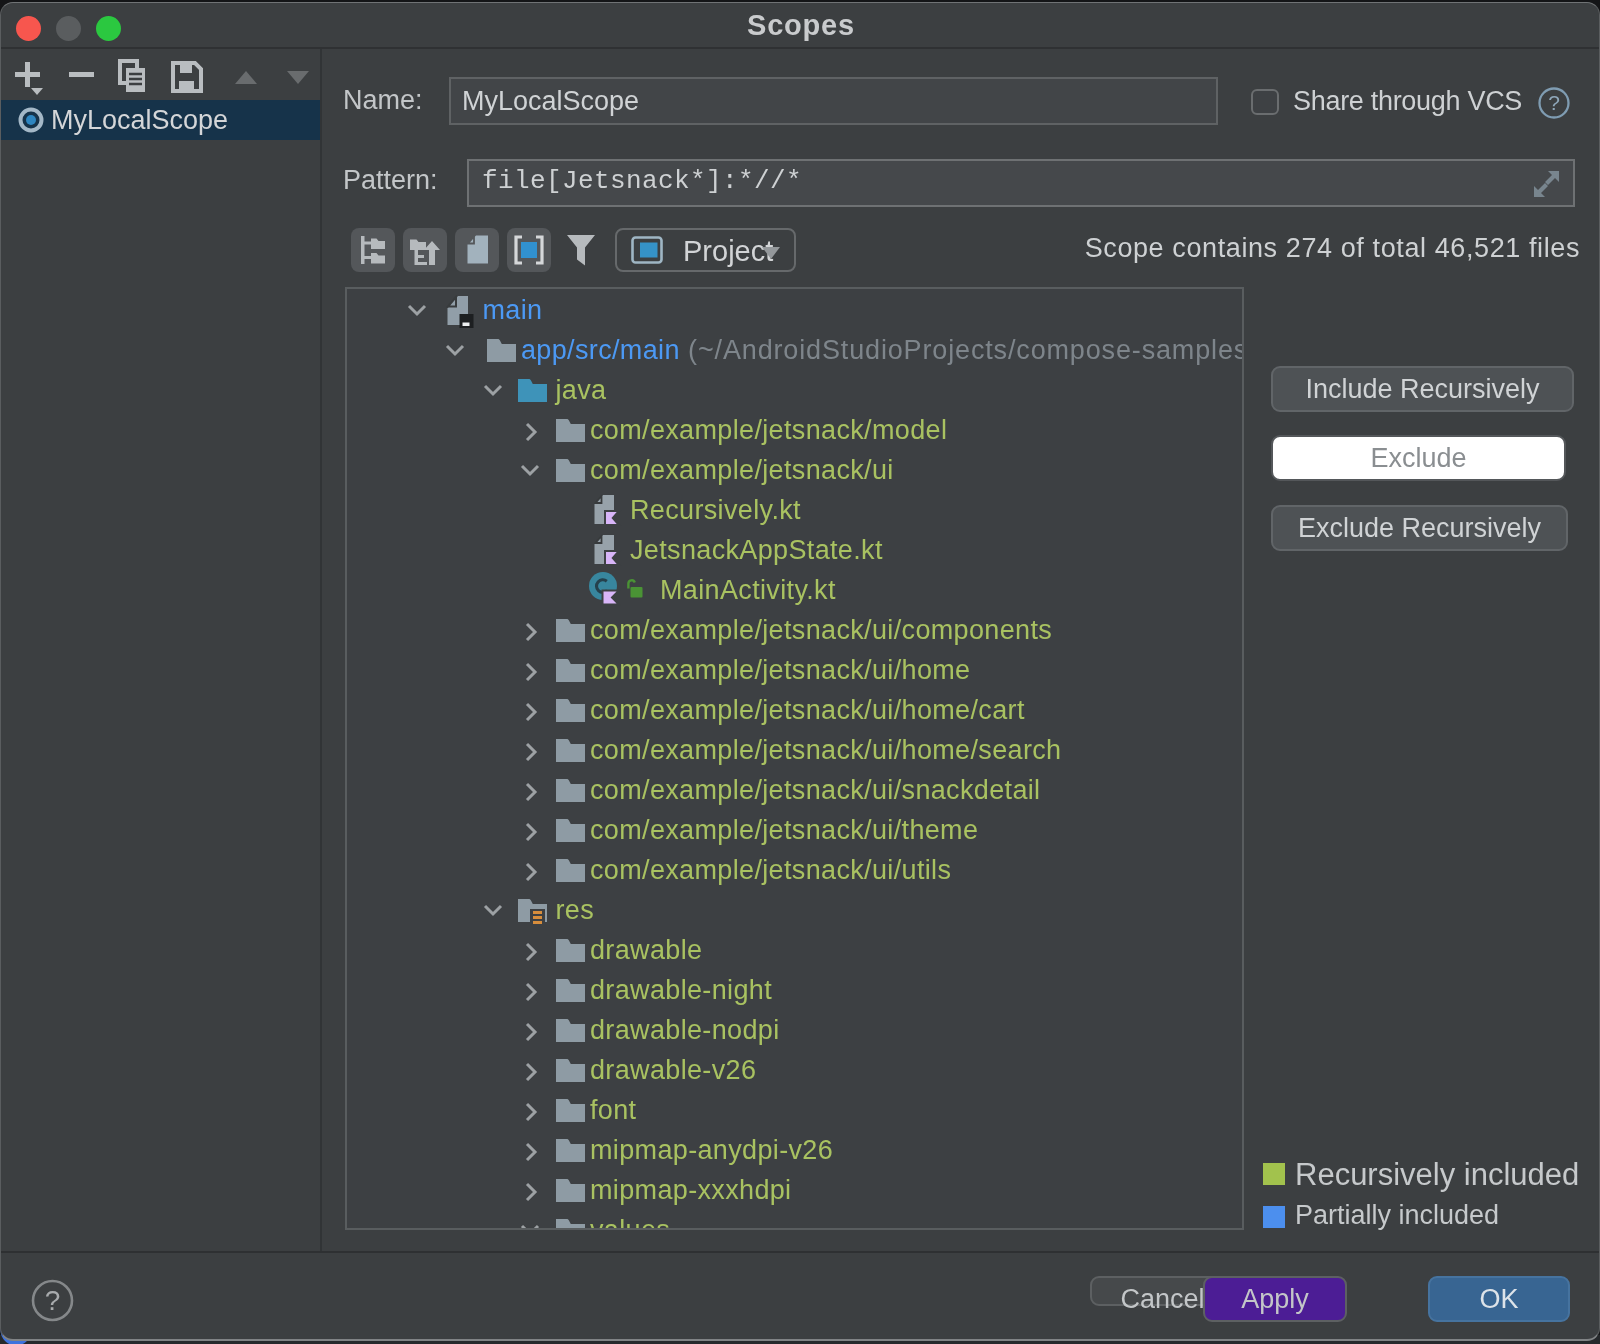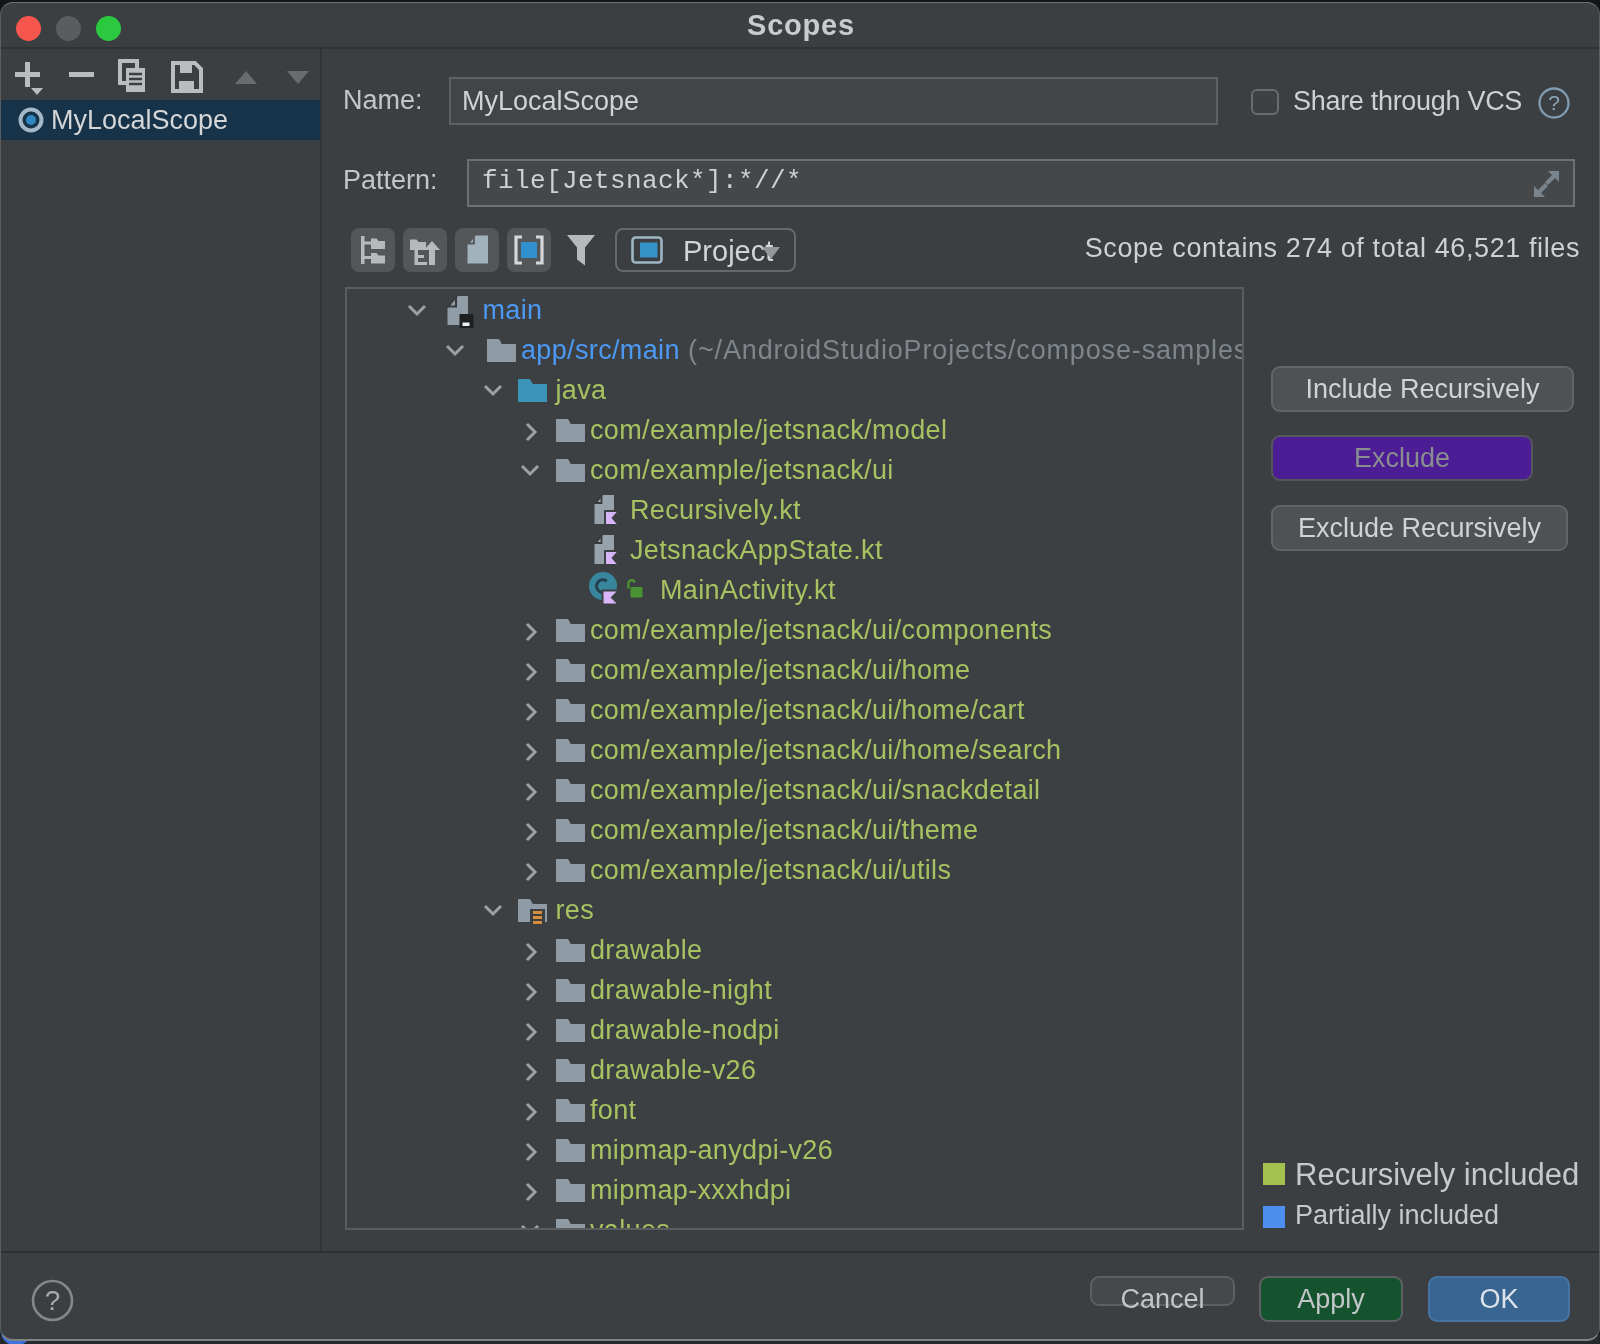--- a/index.html
+++ b/index.html
@@ -127,35 +127,35 @@
   <rect x="1.5" y="1.5" width="29" height="25" rx="3" fill="none" stroke="#9fb6c4" stroke-width="2.6"></rect>
   <rect x="9" y="6.5" width="17.5" height="15" fill="#3592c7"></rect>
       </svg>
  <div class="abs" style="left:66px;top:5px;font-size:29px;color:#d2d4d6">Project</div>
  <svg class="abs" style="right:14px;top:17px" width="18" height="12" viewBox="0 0 18 12">
         <path d="M0 0 h18 l-9 12z" fill="#94989b"></path>
       </svg>
 </div>
 <div class="abs" style="left:0;top:230px;width:1579px;text-align:right;font-size:27px;letter-spacing:0.6px;color:#ced1d3">Scope contains 274 of total 46,521 files</div>
 <div class="btn" style="left:1270px;top:363px;width:303px;height:46px;line-height:42px;background:#4e5255;border:2px solid #616568;color:#d0d3d5">Include Recursively</div>
-<div class="btn" style="left:1270px;top:432px;width:262px;height:46px;line-height:42px;background:#4c1d95;border:2px solid #54575a;color:#8a8e91">Exclude</div>
+<div class="btn" style="left:1270px;top:432px;width:295px;height:46px;line-height:42px;background:#ffffff;border:2px solid #54575a;color:#8a8e91">Exclude</div>
 <div class="btn" style="left:1270px;top:502px;width:297px;height:46px;line-height:42px;background:#4e5255;border:2px solid #616568;color:#d0d3d5">Exclude Recursively</div>
 
 <div class="abs" style="left:1262px;top:1160px;width:22px;height:22px;background:#a2c24d"></div>
 <div class="abs" style="left:1294px;top:1154px;font-size:31px;color:#c6c9cb">Recursively included</div>
 <div class="abs" style="left:1262px;top:1203px;width:22px;height:22px;background:#4c8fee"></div>
 <div class="abs" style="left:1294px;top:1197px;font-size:27px;color:#c6c9cb">Partially included</div>
 
 <div class="abs" style="left:0;top:1248px;width:1600px;height:2px;background:#2e3032"></div>
 <svg class="abs" style="left:30px;top:1276px" width="43" height="43" viewBox="0 0 43 43">
  <circle cx="21.5" cy="21.5" r="19.5" fill="none" stroke="#85888a" stroke-width="2.6"></circle>
  <text x="21.5" y="31" text-anchor="middle" font-size="28" font-family="Liberation Sans" fill="#a8abad">?</text>
 </svg>
 <div class="btn" style="left:1089px;top:1273px;width:145px;height:30px;line-height:42px;background:#46494b;border:2px solid #5d6062;color:#c3c6c8">Cancel</div>
-<div class="btn" style="left:1258px;top:1273px;width:144px;height:46px;line-height:42px;background:#14532d;border:2px solid #5d6062;color:#c3c6c8">Apply</div>
+<div class="btn" style="left:1202px;top:1273px;width:144px;height:46px;line-height:42px;background:#4c1d95;border:2px solid #5d6062;color:#c3c6c8">Apply</div>
 <div class="btn" style="left:1427px;top:1273px;width:142px;height:46px;line-height:42px;background:#386592;border:2px solid #46739f;color:#dde3e9">OK</div>
 <div class="abs" style="left:344px;top:284px;width:899px;height:943px;border:2px solid #595d5f;background:#3d4043;overflow:hidden">
 <div class="treerow" style="top:1px">
         <svg class="chev" style="left:58.5px" width="22" height="18" viewBox="0 0 22 18">
           <path d="M3 5 l8 8 8 -8" fill="none" stroke="#9da1a4" stroke-width="3"></path>
         </svg>
         <svg class="abs" style="left:99px;top:5px" width="32" height="34" viewBox="0 0 32 34">
           <path d="M12 1 H22 V30 H1.5 V13.5 z" fill="#919ea8"></path>
           <path d="M10 2 V11.5 H2 z" fill="#919ea8" stroke="#383b3d" stroke-width="2"></path>
           <rect x="13.5" y="19" width="14" height="14" fill="#1d1f21"></rect>

